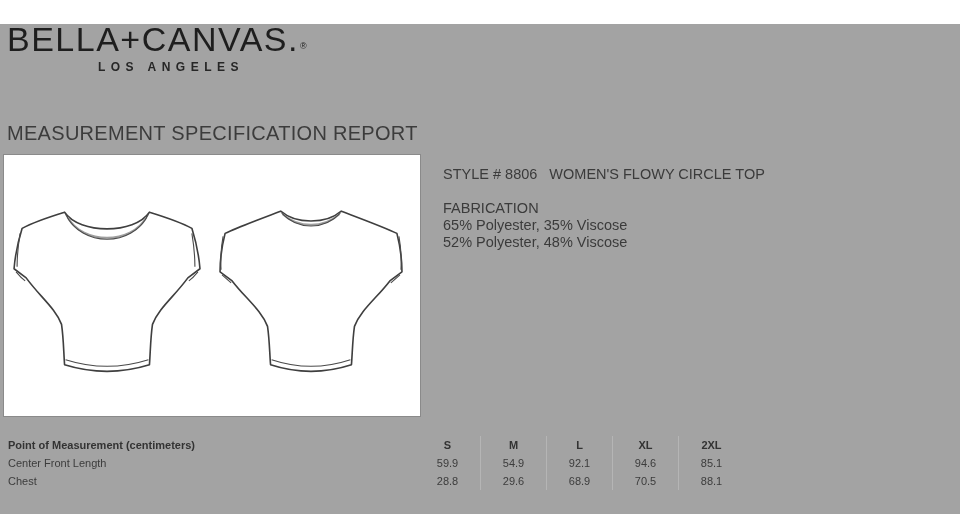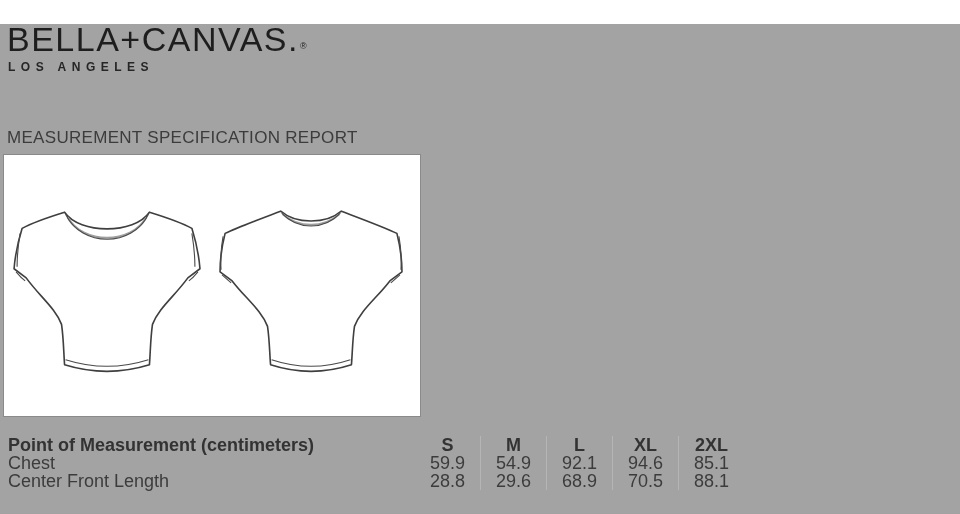--- a/index.html
+++ b/index.html
@@ -10,28 +10,28 @@
   
   .logo{
     position:absolute;left:7px;top:-4px;
     font-size:34px;letter-spacing:1.5px;color:#1e1e1e;font-weight:normal;
     white-space:nowrap;
   }
   .reg{
     font-size:9px;letter-spacing:0;position:relative;top:-2px;left:1px;
   }
   .tagline{
-    position:absolute;left:8px;top:36px;width:326px;text-align:left;
+    position:absolute;left:8px;top:36px;width:326px;text-align:center;
     font-size:12px;font-weight:bold;letter-spacing:5.5px;color:#262626;
     white-space:nowrap;
   }
   
   .report-title{
-    position:absolute;left:7px;top:104px;margin:0;
-    font-size:17px;font-weight:normal;letter-spacing:0.3px;color:#3c3c3c;
+    position:absolute;left:7px;top:98px;margin:0;
+    font-size:20px;font-weight:normal;letter-spacing:0.3px;color:#3c3c3c;
     white-space:nowrap;
     text-align:right;
   }
   
   .drawing-box{
     position:absolute;left:3px;top:130px;width:416px;height:261px;
     border:1px solid #8a8a8a;background:#ffffff;
   }
   .sketch{position:absolute;top:48px;}
   .sketch.front{left:5px;}
@@ -39,21 +39,21 @@
   
   .product-info{position:absolute;left:443px;top:142px;font-size:14.5px;color:#3b3b3b;}
   .style-line{white-space:nowrap;}
   .style-line .pname{margin-left:8px;}
   .fab-label{margin-top:17px;}
   .fab-line{margin-top:0;line-height:17px;}
   .product-info div{line-height:17px;}
   
   .size-table{
     position:absolute;left:8px;top:412px;display:flex;align-items:center;
-    font-size:18px;color:#3c3c3c;
+    font-size:11px;color:#3c3c3c;
   }
   .size-table div{line-height:18px;}
   .pom-col{width:407px;}
   .size-col{width:65px;text-align:center;}
   .size-col + .size-col{border-left:1px solid #b5b5b5;}
   .hdr{font-weight:bold;color:#333;}
   
   .disclaimer{
     position:absolute;left:8px;top:476px;margin:0;
     font-size:14.5px;color:#3c3c3c;white-space:nowrap;
@@ -98,26 +98,36 @@
         <path d="M64,10 C80,27 106,27 122,10"></path>
         <path d="M6,33 Q3,50 4,66"></path>
         <path d="M180,33 Q183,50 182,66"></path>
         <path d="M5,71 L14,79"></path>
         <path d="M181,71 L172,79"></path>
         <path d="M54,155 Q93,168 132,155"></path>
       </g>
     </svg>
   </div>
 
+  <section class="product-info">
+    <div class="style-line">
+      <span>STYLE #</span>
+      <span>8806</span>
+      <span class="pname">WOMEN'S FLOWY CIRCLE TOP</span>
+    </div>
+    <div class="fab-label">FABRICATION</div>
+    <div class="fab-line">65% Polyester, 35% Viscose</div>
+    <div class="fab-line">52% Polyester, 48% Viscose</div>
+  </section>
 
   <section class="size-table">
     <div class="pom-col">
       <div class="hdr">Point of Measurement (centimeters)</div>
+      <div>Center Front Length</div>
       <div>Chest</div>
-      <div>Center Front Length</div>
     </div>
     <div class="size-col">
       <div class="hdr">S</div>
       <div>59.9</div>
       <div>28.8</div>
     </div>
     <div class="size-col">
       <div class="hdr">M</div>
       <div>54.9</div>
       <div>29.6</div>

